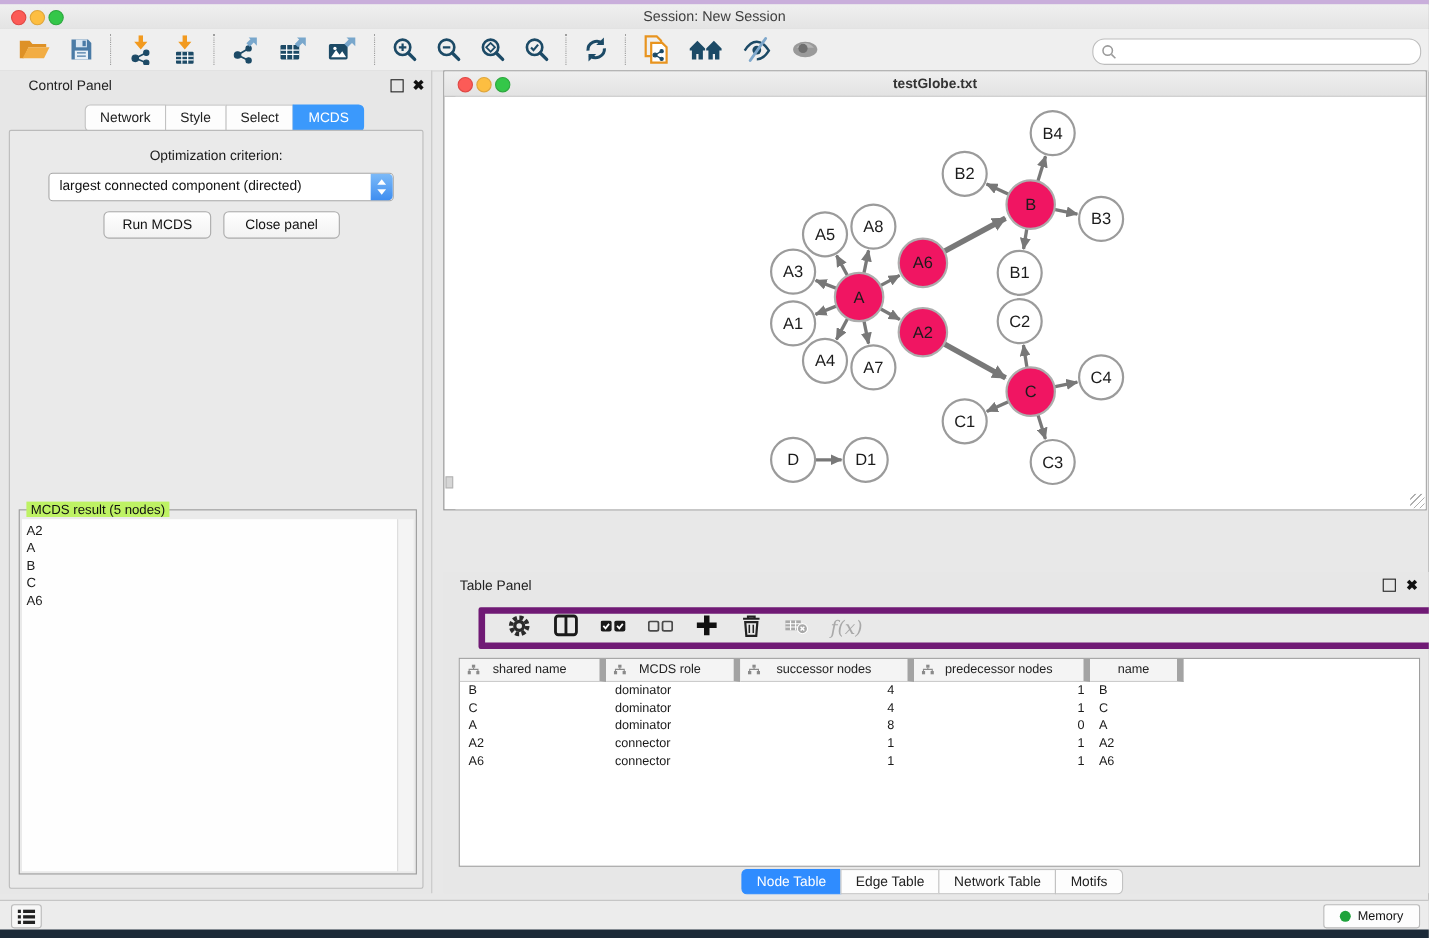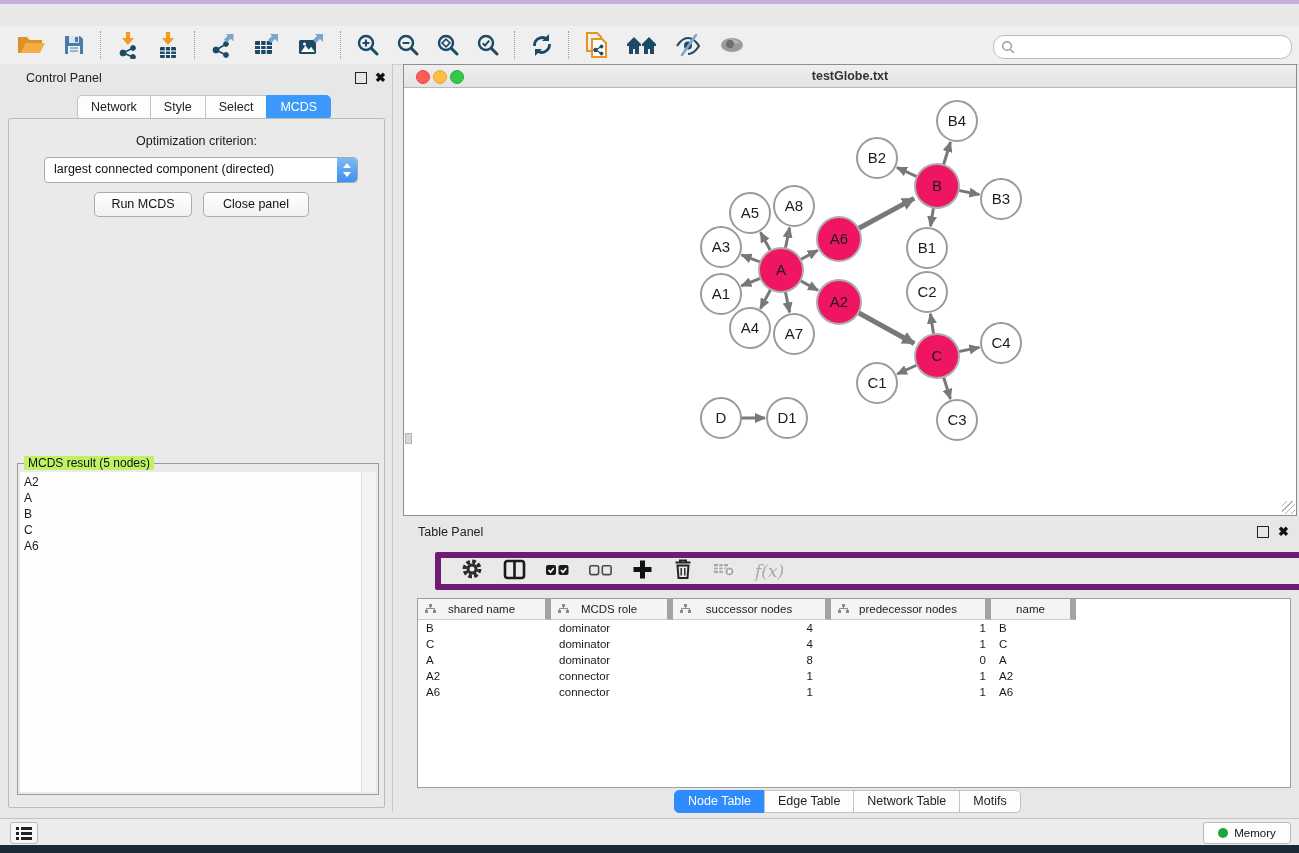--- a/index.html
+++ b/index.html
@@ -41,21 +41,21 @@
   .stepper .up{position:absolute;left:6px;top:5px;width:0;height:0;border-left:4px solid transparent;border-right:4px solid transparent;border-bottom:5px solid #fff;}
   .stepper .down{position:absolute;left:6px;bottom:5px;width:0;height:0;border-left:4px solid transparent;border-right:4px solid transparent;border-top:5px solid #fff;}
   .btn{position:absolute;height:23px;background:linear-gradient(#FFFFFF,#F2F2F2);border:1px solid #ACACAC;border-radius:5px;font-size:12.5px;text-align:center;line-height:22px;color:#111;}
   .btn.run{left:85px;top:73px;width:96px;}
   .btn.closep{left:194px;top:73px;width:104px;}
   .fieldset{position:absolute;left:8px;top:344px;width:360px;height:330px;border:1px solid #9A9A9A;}
   .fieldset .legend{position:absolute;left:6px;top:-8px;background:#bef264;padding:0 4px;font-size:12px;color:#111;}
   .fieldset .list{position:absolute;left:2px;top:8px;right:17px;bottom:2px;background:#FEFEFE;font-size:12px;padding:2px 0 0 4px;line-height:16px;}
   .fieldset .scroll{position:absolute;top:8px;right:2px;bottom:2px;width:14px;background:#F4F4F4;border-left:1px solid #DCDCDC;}
   
-  .net-window{position:absolute;left:403px;top:64px;width:894px;height:452px;border:1px solid #8E8E8E;background:#fff;box-sizing:border-box;}
+  .net-window{position:absolute;left:403px;top:64px;width:894px;height:400px;border:1px solid #8E8E8E;background:#fff;box-sizing:border-box;}
   .nw-titlebar{position:absolute;left:0;top:0;right:0;height:22px;background:linear-gradient(#EFEFEF,#E3E3E3);border-bottom:1px solid #B9B9B9;}
   .nw-titlebar .tl{top:5px;}
   .nw-titlebar .tl.red{left:12px;}
   .nw-titlebar .tl.yellow{left:29px;}
   .nw-titlebar .tl.green{left:46px;}
   .nw-title{position:absolute;left:0;right:0;top:4px;text-align:center;font-size:12.5px;font-weight:bold;color:#333;}
   .nw-canvas{position:absolute;left:0;top:23px;right:0;bottom:0;background:#fff;margin-left:10px;}
   .node-label{font-family:"Liberation Sans",sans-serif;font-size:15px;fill:#1C1C1C;}
   .grip{position:absolute;right:1px;bottom:1px;width:13px;height:13px;background:
     repeating-linear-gradient(135deg,transparent 0 3px,#AFAFAF 3px 4px);}
@@ -84,20 +84,26 @@
   .list-btn{position:absolute;left:10px;top:3px;width:26px;height:20px;background:#F7F7F7;border:1px solid #B9B9B9;border-radius:3px;display:flex;align-items:center;justify-content:center;}
   .mem-btn{position:absolute;right:8px;top:3px;width:86px;height:20px;background:#FDFDFD;border:1px solid #B9B9B9;border-radius:3px;display:flex;align-items:center;justify-content:center;gap:6px;font-size:11.5px;color:#111;}
   .mem-dot{width:10px;height:10px;border-radius:50%;background:#1FA33C;}
 </style>
 </head>
 <body>
 
 <div class="screen">
   <div class="desktop-top"></div>
 
+  <div class="titlebar">
+    <span class="tl red"></span>
+    <span class="tl yellow"></span>
+    <span class="tl green"></span>
+    <div class="title">Session: New Session</div>
+  </div>
 
   <div class="toolbar">
     <div style="width:8px"></div>
     <div class="tbtn">
       <svg width="30" height="24" viewBox="0 0 30 24">
           <path d="M2 4h9l2.5 3H26v3H10L5.5 20H2z" fill="#DE9126"></path>
           <path d="M10 10h19l-5 10H4.5z" fill="#F2AD44"></path>
         </svg>
     </div>
     <div class="tbtn">

